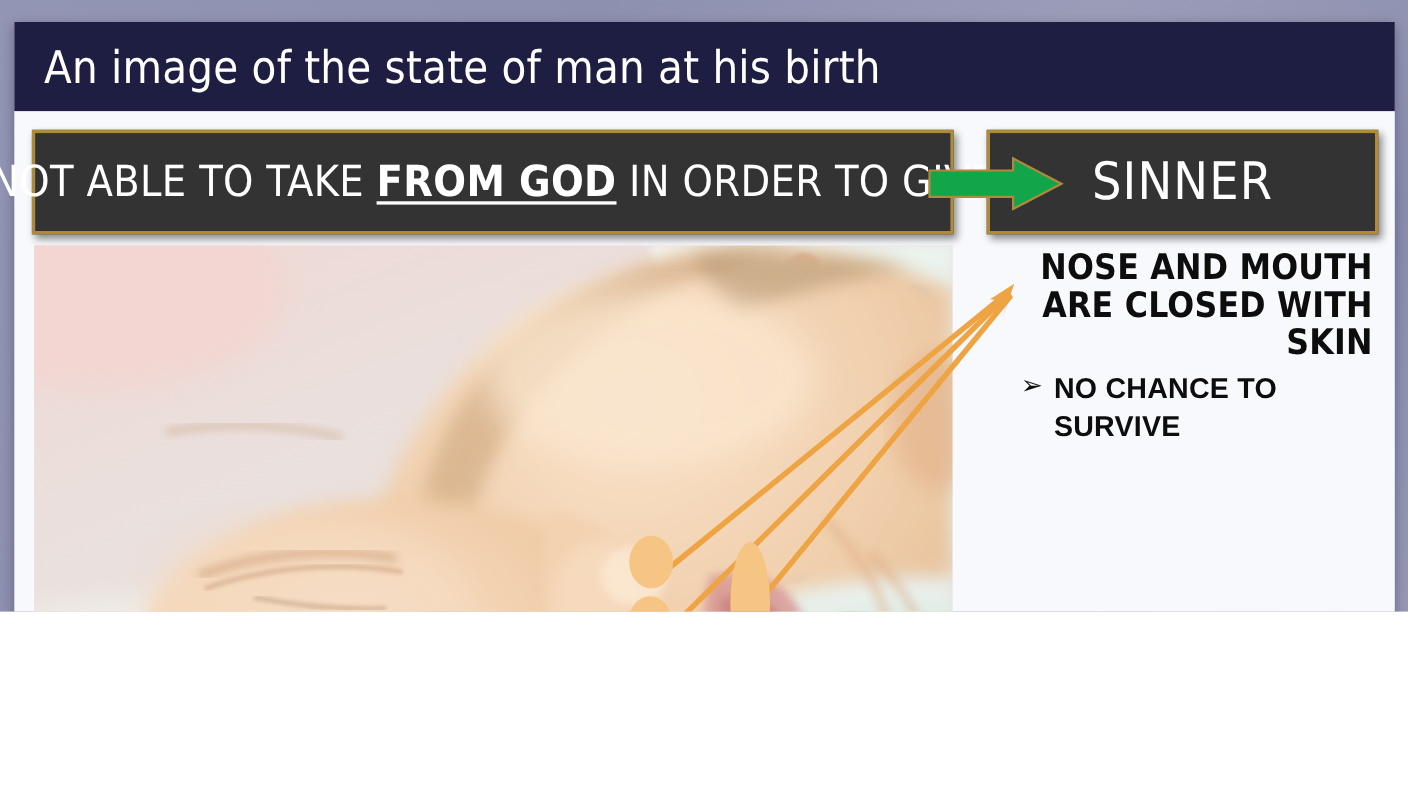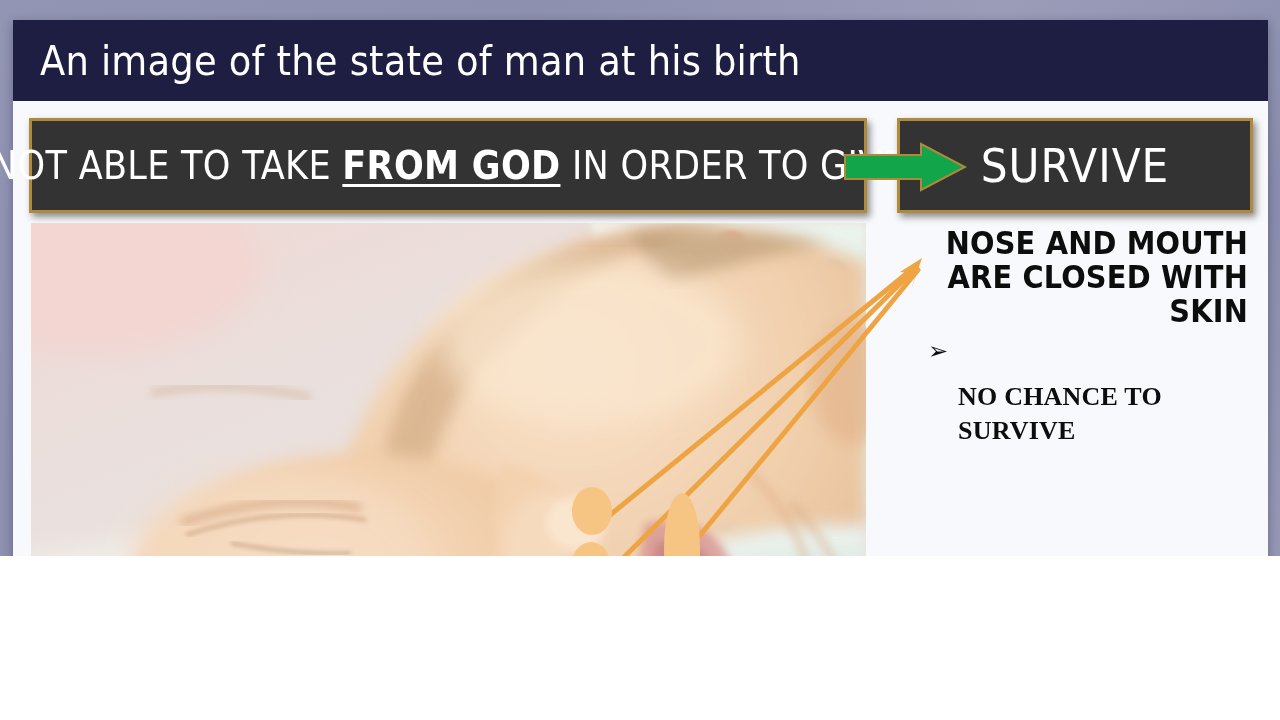--- a/index.html
+++ b/index.html
@@ -155,28 +155,27 @@
   }
   #bullet-glyph {
     color: #0d0d0d;
     font-size: 24px;
     line-height: 30px;
     margin-right: 10px;
     flex: none;
   }
   #bullet-text {
     color: #0d0d0d;
-    font-family: Liberation Serif, serif;
+    font-family: Liberation Sans, sans-serif;
     font-stretch: condensed;
     font-weight: 700;
     font-size: 26px;
     line-height: 34px;
     letter-spacing: 0.2px;
     white-space: pre-line;
-    margin-top: 44px;
   }
 
   
   #annotation-layer {
     position: absolute;
     left: 0;
     top: 0;
     width: 1280px;
     height: 720px;
     pointer-events: none;
@@ -194,21 +193,21 @@
     <div id="title-text">An image of the state of man at his birth</div>
   </div>
 
   <div id="statement-box" class="dark-box">
     <div id="statement-text">
       <span>NOT ABLE TO TAKE </span><span class="emph">FROM GOD</span><span> IN ORDER TO GIVE</span>
     </div>
   </div>
 
   <div id="sinner-box" class="dark-box">
-    <div id="sinner-text">SURVIVE</div>
+    <div id="sinner-text">SINNER</div>
   </div>
 
   <svg id="green-arrow" viewBox="0 0 124 50">
     <polygon points="2,13 78,13 78,2 122,25 78,48 78,37 2,37" fill="#13a54a" stroke="#b08a3c" stroke-width="2"></polygon>
   </svg>
 
   <div id="baby-photo">
     <svg width="835" height="471" viewBox="0 0 835 471">
       <defs>
         <linearGradient id="bgPink" x1="0" y1="0" x2="0.7" y2="1">

